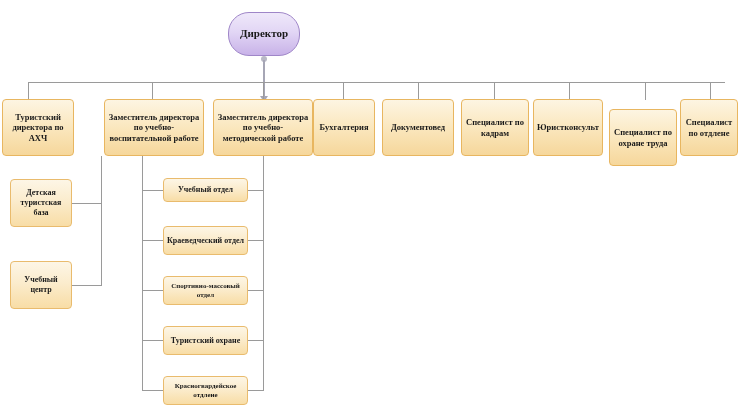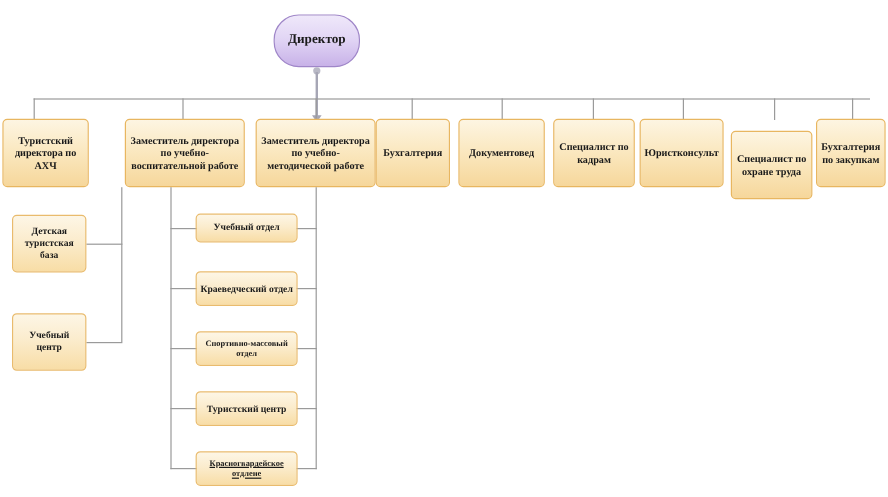--- a/index.html
+++ b/index.html
@@ -133,21 +133,21 @@
 
   <div class="node lvl1" style="left:533px; top:99px; width:70px; height:57px;align-items:center;">
     <span class="txt">Юристконсульт</span>
   </div>
 
   <div class="node lvl1" style="left:609px; top:99px; width:68px; height:57px;margin-top:10px;">
     <span class="txt">Специалист по охране труда</span>
   </div>
 
   <div class="node lvl1" style="left:680px; top:99px; width:58px; height:57px;">
-    <span class="txt">Бухгалтерия по закупкам</span>
+    <span class="txt">Специалист по отдлене</span>
   </div>
 
   <div class="conn v" style="left:101px; top:156px; height:129px;"></div>
 
   <div class="conn h" style="left:72px; top:203px; width:30px;"></div>
 
   <div class="conn h" style="left:72px; top:285px; width:30px;"></div>
 
   <div class="node lvl2" style="left:10px; top:179px; width:62px; height:48px;">
     <span class="txt">Детская туристская база</span>
@@ -177,20 +177,20 @@
 
   <div class="node lvl2" style="left:163px; top:226px; width:85px; height:29px;">
     <span class="txt">Краеведческий отдел</span>
   </div>
 
   <div class="node lvl2 tiny" style="left:163px; top:276px; width:85px; height:29px;">
     <span class="txt">Спортивно-массовый отдел</span>
   </div>
 
   <div class="node lvl2" style="left:163px; top:326px; width:85px; height:29px;">
-    <span class="txt">Туристский центр</span>
+    <span class="txt">Туристский охране</span>
   </div>
 
-  <div class="node lvl2 tiny" style="left:163px; top:376px; width:85px; height:29px;text-decoration:underline;">
+  <div class="node lvl2 tiny" style="left:163px; top:376px; width:85px; height:29px;">
     <span class="txt">Красногвардейское отдлене</span>
   </div>
 
 </div>
 
 </body></html>

